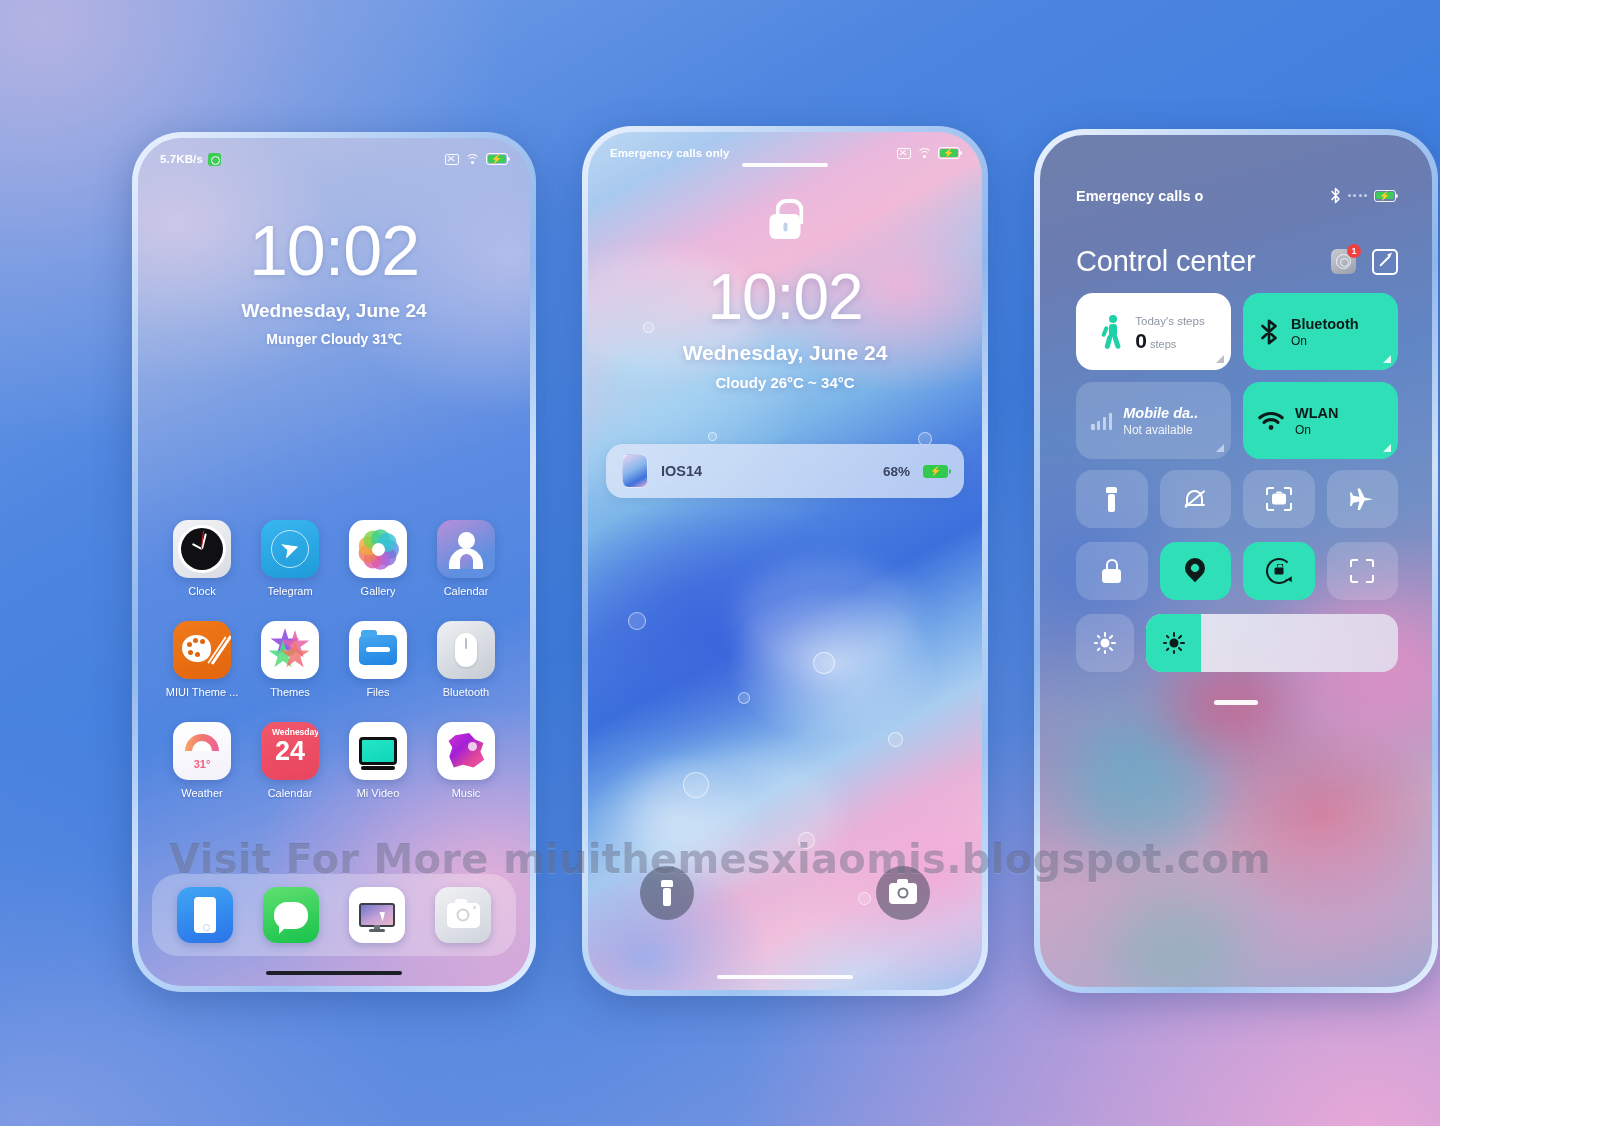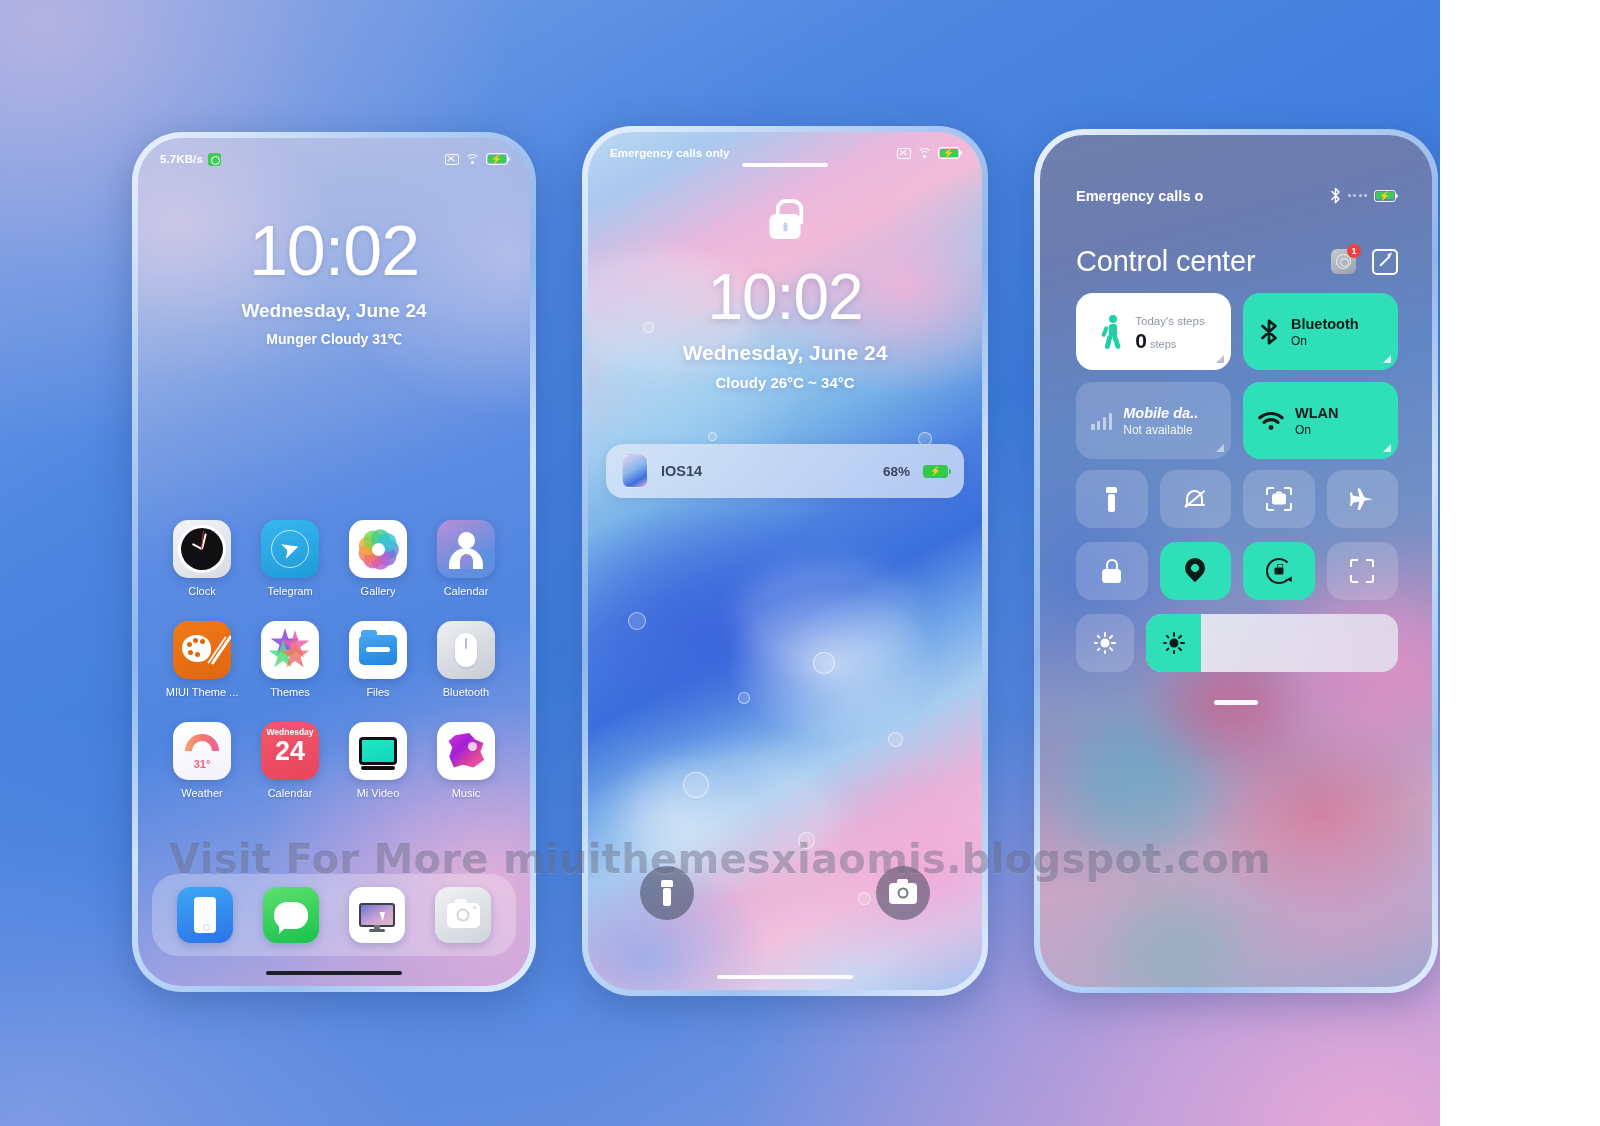--- a/index.html
+++ b/index.html
@@ -249,21 +249,21 @@
   .ico-weather .arc::after {
     content: ""; position: absolute; left: 7px; top: 7px; width: 20px; height: 10px;
     background: #fff; border-radius: 10px 10px 0 0;
   }
   .ico-weather .deg {
     position: absolute; bottom: 10px; left: 0; right: 0; text-align: center;
     font-size: 11px; font-weight: bold; color: #ef5f7f;
   }
 
   .ico-calendar { background: linear-gradient(165deg,#f2576b,#e8455e); }
-  .ico-cal-day { position: absolute; top: 5px; left: 0; right: 0; text-align: center; font-size: 8.5px; color: #fff; font-weight: bold; }
+  .ico-cal-day { position: absolute; top: 5px; left: 0; right: 0; text-align: right; font-size: 8.5px; color: #fff; font-weight: bold; }
   .ico-cal-num { position: absolute; top: 16px; left: 0; right: 0; text-align: center; font-size: 27px; color: #fff; font-weight: bold; line-height: 1; }
 
   .ico-mivideo { background: #fff; }
   .ico-mivideo .tv {
     width: 38px; height: 28px; border: 3.2px solid #101013; border-radius: 4px;
     background: linear-gradient(160deg,#24e6c4,#0fd6bb); position: relative;
   }
   .ico-mivideo .base {
     position: absolute; left: 50%; margin-left: -17px; bottom: -8px;
     width: 34px; height: 3.6px; background: #101013; border-radius: 2px;

